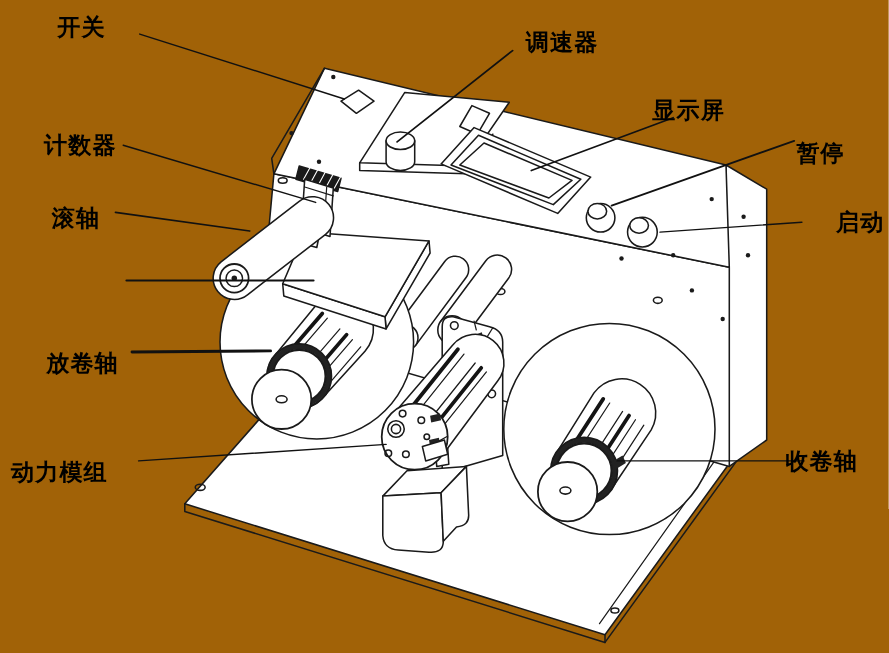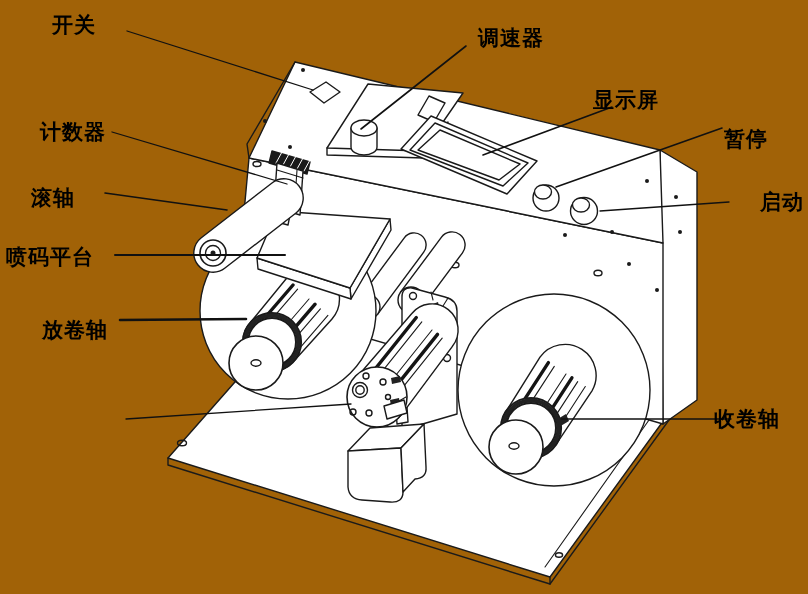--- a/index.html
+++ b/index.html
@@ -218,18 +218,18 @@
     </g>
   </g>
 </svg>
 
 <div class="lbl" style="left:52px;top:13px">开关</div>
 <div class="lbl" style="left:478px;top:26px">调速器</div>
 <div class="lbl" style="left:593px;top:88px">显示屏</div>
 <div class="lbl" style="left:724px;top:127px">暂停</div>
 <div class="lbl" style="left:760px;top:190px">启动</div>
 <div class="lbl" style="left:40px;top:120px">计数器</div>
-<div class="lbl" style="left:31px;top:186px">滚轴</div>
-<div class="lbl" style="left:6px;top:245px">喷码平台</div>
+<div class="lbl" style="left:47px;top:186px">滚轴</div>
 <div class="lbl" style="left:42px;top:318px">放卷轴</div>
+<div class="lbl" style="left:10px;top:417px">动力模组</div>
 <div class="lbl" style="left:714px;top:407px">收卷轴</div>
 
 </div>
 
 </body></html>

